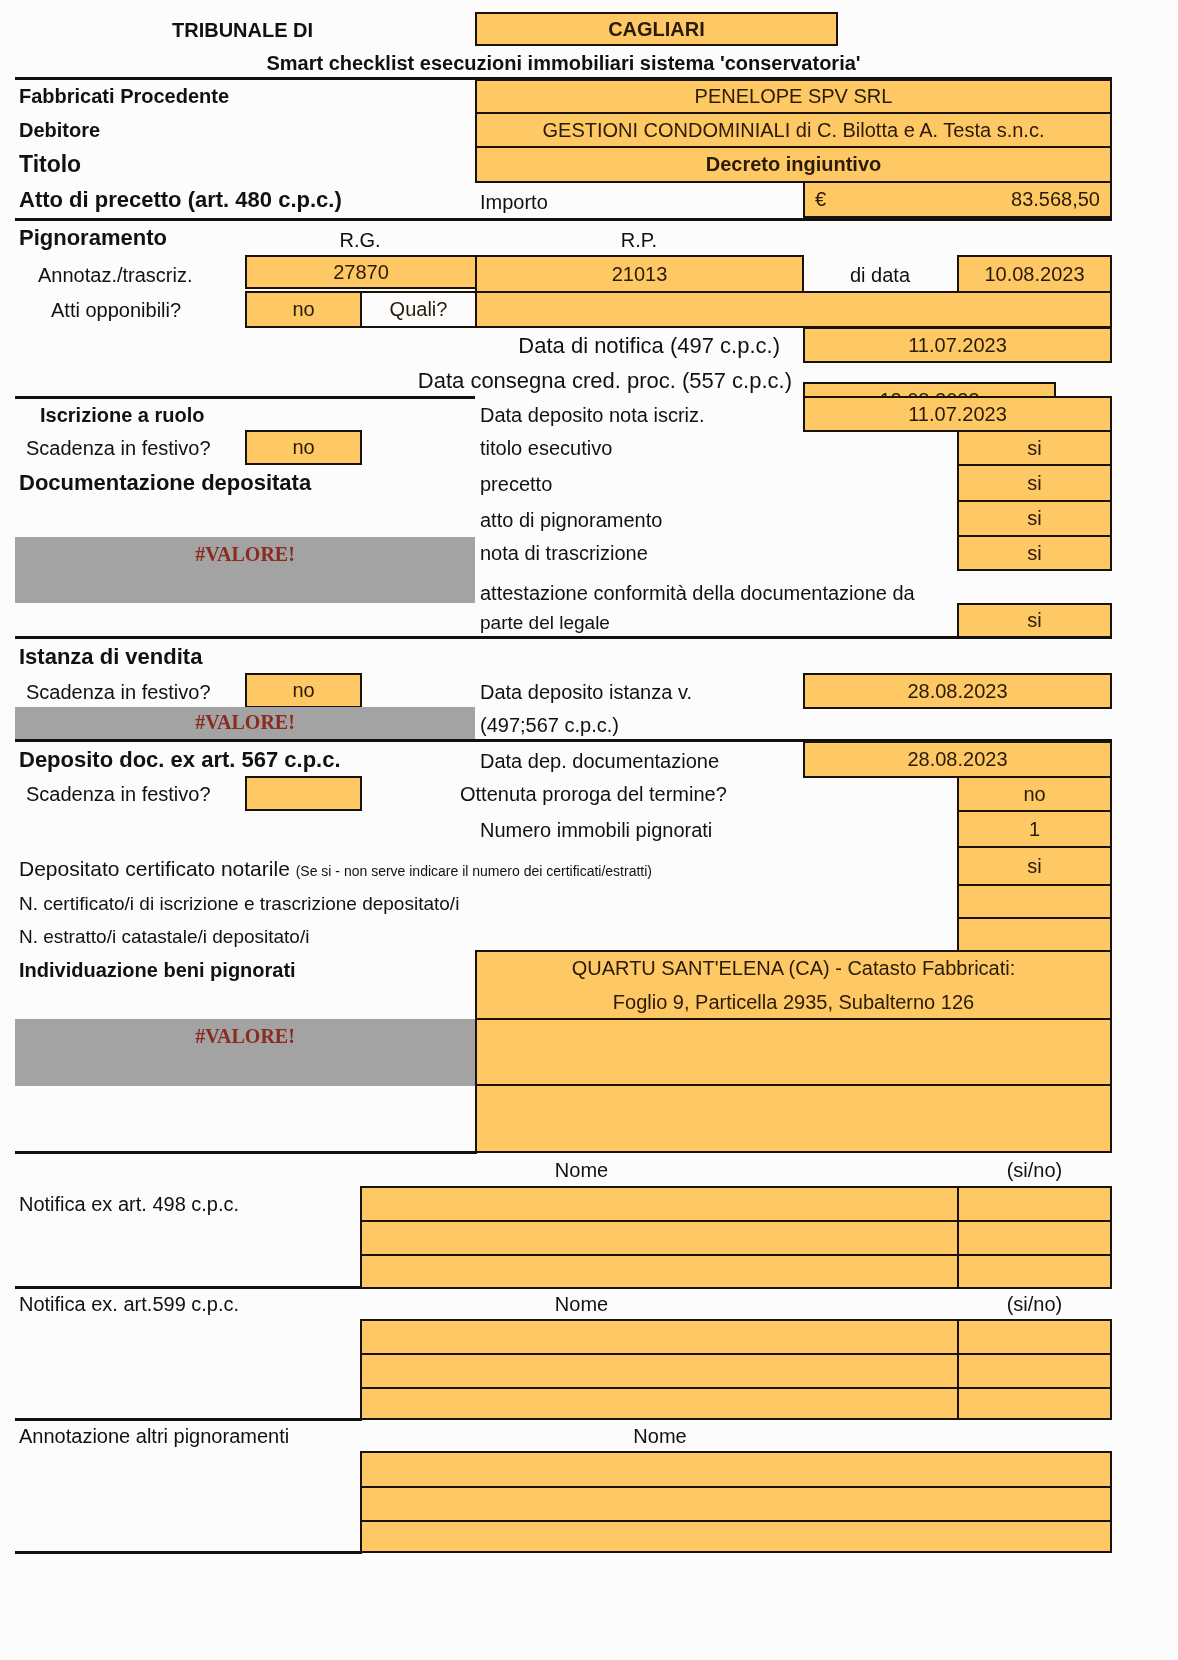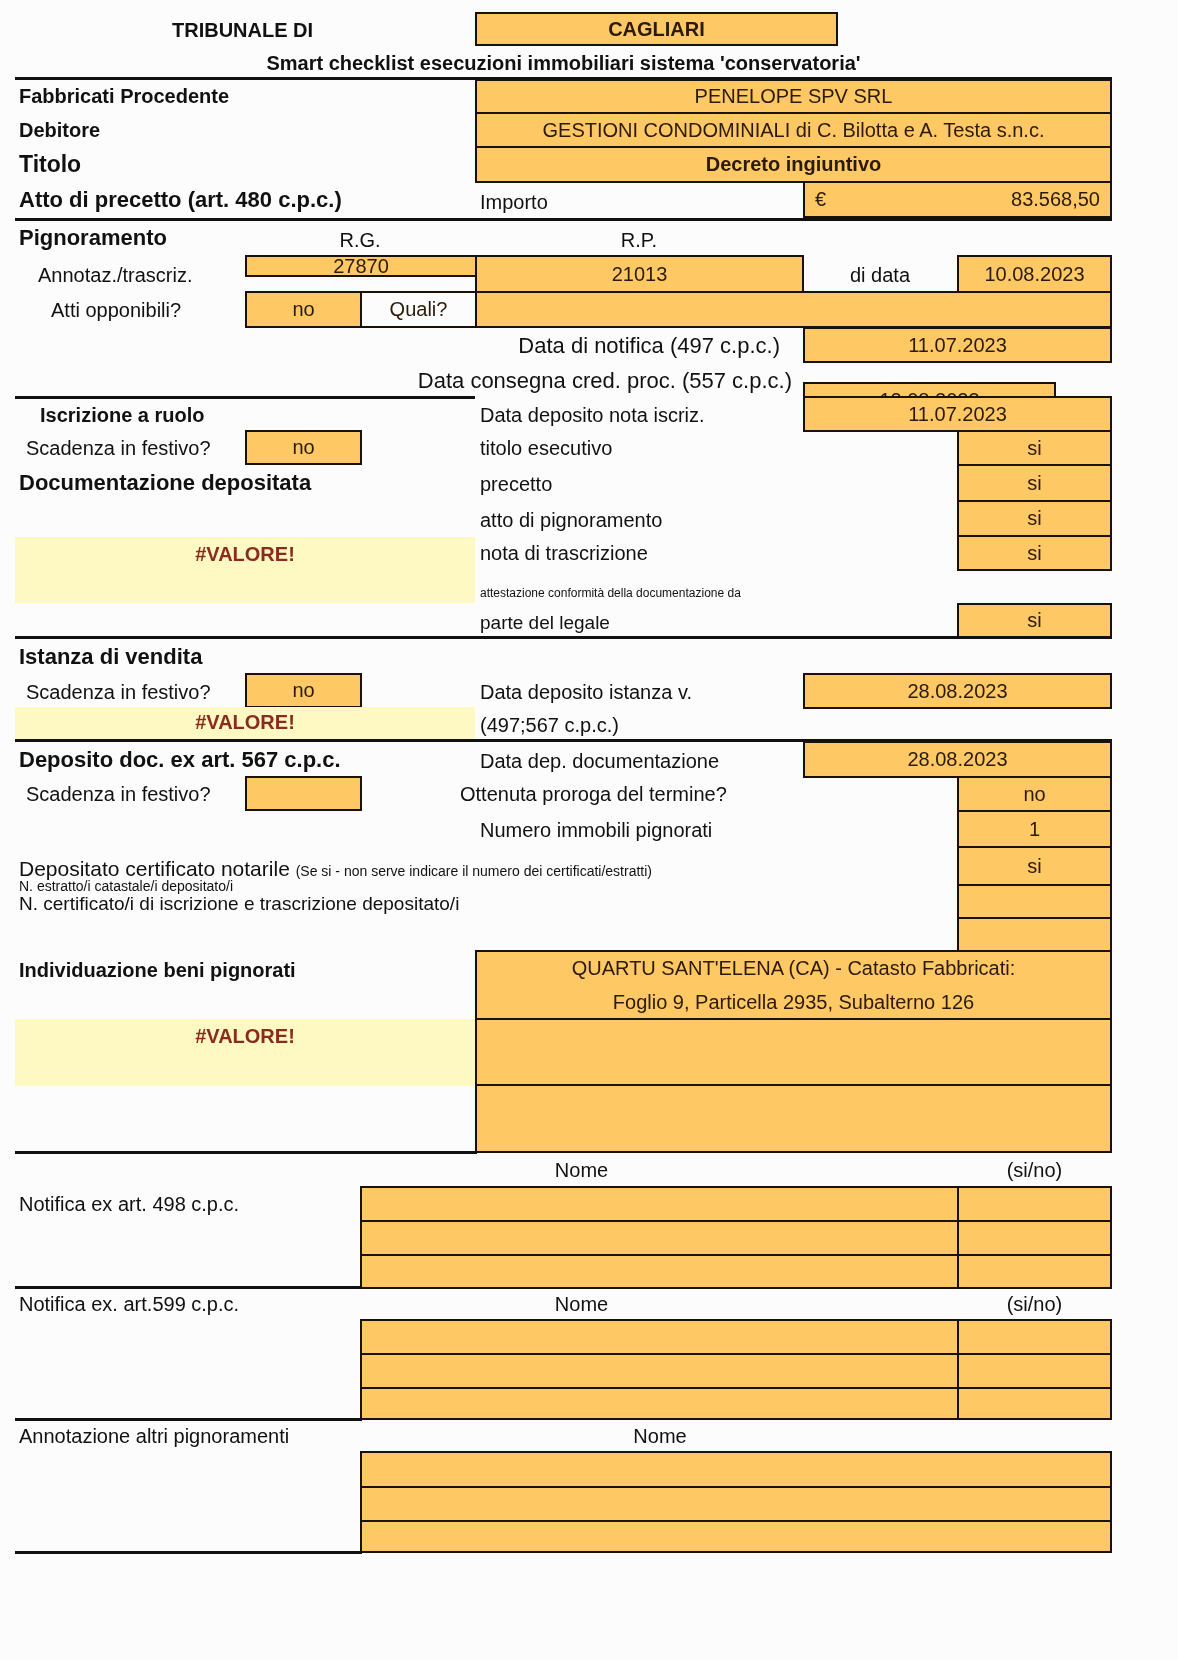--- a/index.html
+++ b/index.html
@@ -6,21 +6,21 @@
   body { width:1178px; height:1660px; background:#fcfcfc; position:relative; overflow:hidden;
          font-family:"Liberation Sans", "DejaVu Sans", sans-serif; color:#111; }
   .txt { position:absolute; white-space:nowrap; font-size:20px; line-height:24px; }
   .b { font-weight:bold; }
   .c { text-align:center; }
   .r { text-align:right; }
   .cell { position:absolute; box-sizing:border-box; background:#fec865; border:2px solid #1a1208;
           font-size:20px; display:flex; align-items:center; justify-content:center; color:#2a1a08; }
   .cell.white { background:#fcfcfc; }
   .hr { position:absolute; left:15px; width:1097px; height:3px; background:#111; }
-  .err { position:absolute; background:#fef9c3; box-sizing:border-box; }
+  .err { position:absolute; background:#a3a3a3; box-sizing:border-box;font-family:Liberation Serif, serif; }
   .err span { position:absolute; left:0; right:0; text-align:center; color:#8b2a1f; font-weight:bold; font-size:20px; top:6px; }
   .small { font-size:14px; }
 </style>
 </head>
 <body>
 
 <div class="txt b" style="left:172px;top:18px;">TRIBUNALE DI</div>
 <div class="cell b" style="left:475px;top:12px;width:363px;height:34px;">CAGLIARI</div>
 <div class="txt b c" style="left:15px;width:1097px;top:51px;">Smart checklist esecuzioni immobiliari  sistema 'conservatoria'</div>
 <div class="hr" style="top:77px;"></div>
@@ -36,21 +36,21 @@
 <div class="cell" style="left:803px;top:181px;width:309px;height:37px;justify-content:space-between;padding:0 10px;">
   <span>€</span>
   <span>83.568,50</span>
 </div>
 <div class="hr" style="top:218px;"></div>
 
 <div class="txt b" style="left:19px;top:226px;font-size:22px;">Pignoramento</div>
 <div class="txt c" style="left:245px;width:230px;top:228px;">R.G.</div>
 <div class="txt c" style="left:475px;width:328px;top:228px;">R.P.</div>
 <div class="txt" style="left:38px;top:263px;">Annotaz./trascriz.</div>
-<div class="cell" style="left:245px;top:255px;width:232px;height:22px;">27870</div>
+<div class="cell" style="left:245px;top:255px;width:232px;height:34px;">27870</div>
 <div class="cell" style="left:475px;top:255px;width:329px;height:38px;">21013</div>
 <div class="txt c" style="left:803px;width:154px;top:263px;">di data</div>
 <div class="cell" style="left:957px;top:255px;width:155px;height:38px;">10.08.2023</div>
 <div class="txt" style="left:51px;top:298px;">Atti opponibili?</div>
 <div class="cell" style="left:245px;top:291px;width:117px;height:37px;">no</div>
 <div class="cell white" style="left:360px;top:291px;width:117px;height:37px;">Quali?</div>
 <div class="cell" style="left:475px;top:291px;width:637px;height:37px;"></div>
 <div class="txt r" style="left:300px;width:480px;top:334px;font-size:22px;">Data di notifica (497 c.p.c.)</div>
 <div class="cell" style="left:803px;top:327px;width:309px;height:36px;">11.07.2023</div>
 <div class="txt r" style="left:300px;width:492px;top:369px;font-size:22px;">Data consegna cred. proc. (557 c.p.c.)</div>
@@ -69,21 +69,21 @@
 <div class="txt" style="left:480px;top:472px;">precetto</div>
 <div class="cell" style="left:957px;top:464px;width:155px;height:38px;">si</div>
 <div class="txt" style="left:480px;top:508px;">atto di pignoramento</div>
 <div class="cell" style="left:957px;top:500px;width:155px;height:37px;">si</div>
 <div class="txt" style="left:480px;top:541px;">nota di trascrizione</div>
 <div class="cell" style="left:957px;top:535px;width:155px;height:36px;">si</div>
 
 <div class="err" style="left:15px;top:537px;width:460px;height:66px;">
   <span>#VALORE!</span>
 </div>
-<div class="txt" style="left:480px;top:581px;font-size:12px;">attestazione conformità della documentazione da</div>
+<div class="txt" style="left:480px;top:581px;font-size:20px;">attestazione conformità della documentazione da</div>
 <div class="txt" style="left:480px;top:611px;font-size:19px;">parte del legale</div>
 <div class="cell" style="left:957px;top:603px;width:155px;height:35px;">si</div>
 <div class="hr" style="top:636px;"></div>
 
 <div class="txt b" style="left:19px;top:645px;font-size:22px;">Istanza di vendita</div>
 <div class="txt" style="left:26px;top:680px;">Scadenza in festivo?</div>
 <div class="cell" style="left:245px;top:673px;width:117px;height:35px;">no</div>
 <div class="txt" style="left:480px;top:680px;">Data deposito istanza v.</div>
 <div class="cell" style="left:803px;top:673px;width:309px;height:36px;">28.08.2023</div>
 <div class="err" style="left:15px;top:707px;width:460px;height:33px;">
@@ -102,21 +102,21 @@
 <div class="txt" style="left:480px;top:818px;">Numero immobili pignorati</div>
 <div class="cell" style="left:957px;top:810px;width:155px;height:38px;">1</div>
 
 <div class="txt" style="left:19px;top:857px;font-size:21px;">
   <span>Depositato certificato notarile</span>
   <span class="small">(Se si - non serve indicare il numero dei certificati/estratti)</span>
 </div>
 <div class="cell" style="left:957px;top:846px;width:155px;height:40px;">si</div>
 <div class="txt" style="left:19px;top:892px;font-size:19px;">N.  certificato/i di iscrizione e trascrizione depositato/i</div>
 <div class="cell" style="left:957px;top:884px;width:155px;height:35px;"></div>
-<div class="txt" style="left:19px;top:874px;font-size:14px;text-align:center;">N. estratto/i catastale/i depositato/i</div>
+<div class="txt" style="left:19px;top:925px;font-size:19px;text-align:center;">N. estratto/i catastale/i depositato/i</div>
 <div class="cell" style="left:957px;top:917px;width:155px;height:35px;"></div>
 
 <div class="txt b" style="left:19px;top:958px;">Individuazione beni pignorati</div>
 <div class="cell" style="left:475px;top:950px;width:637px;height:70px;flex-direction:column;line-height:34px;">
   <span>QUARTU SANT'ELENA (CA) - Catasto Fabbricati:</span>
   <span>Foglio 9, Particella 2935, Subalterno 126</span>
 </div>
 <div class="err" style="left:15px;top:1019px;width:460px;height:67px;">
   <span>#VALORE!</span>
 </div>

